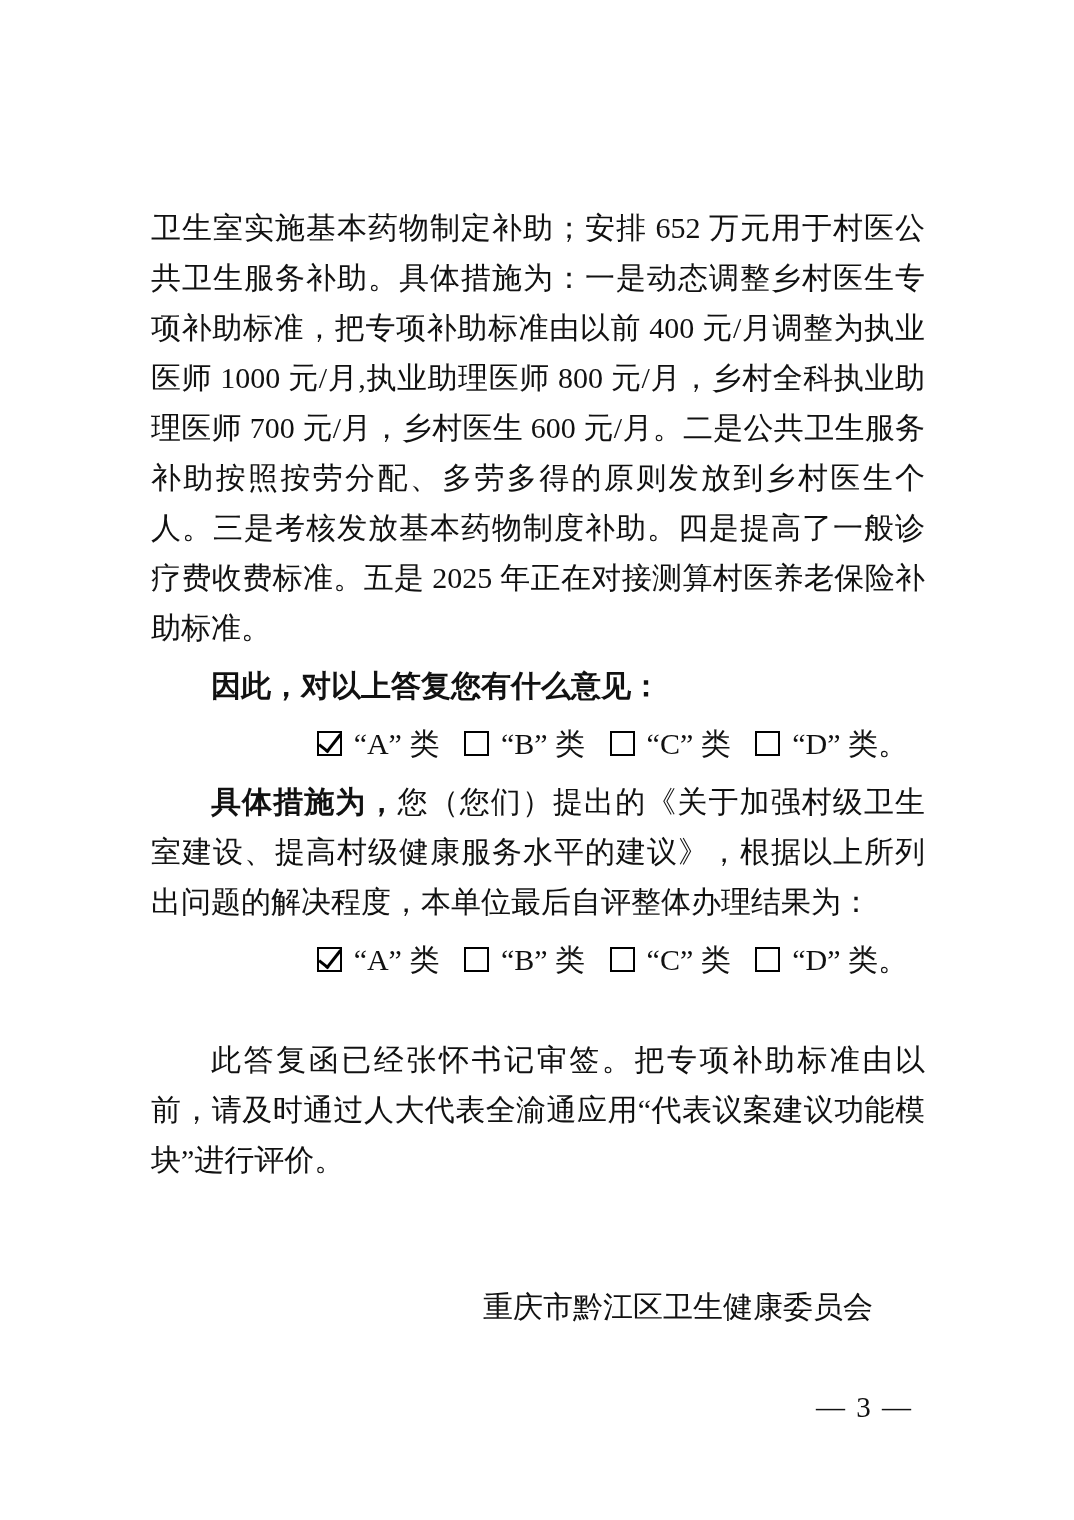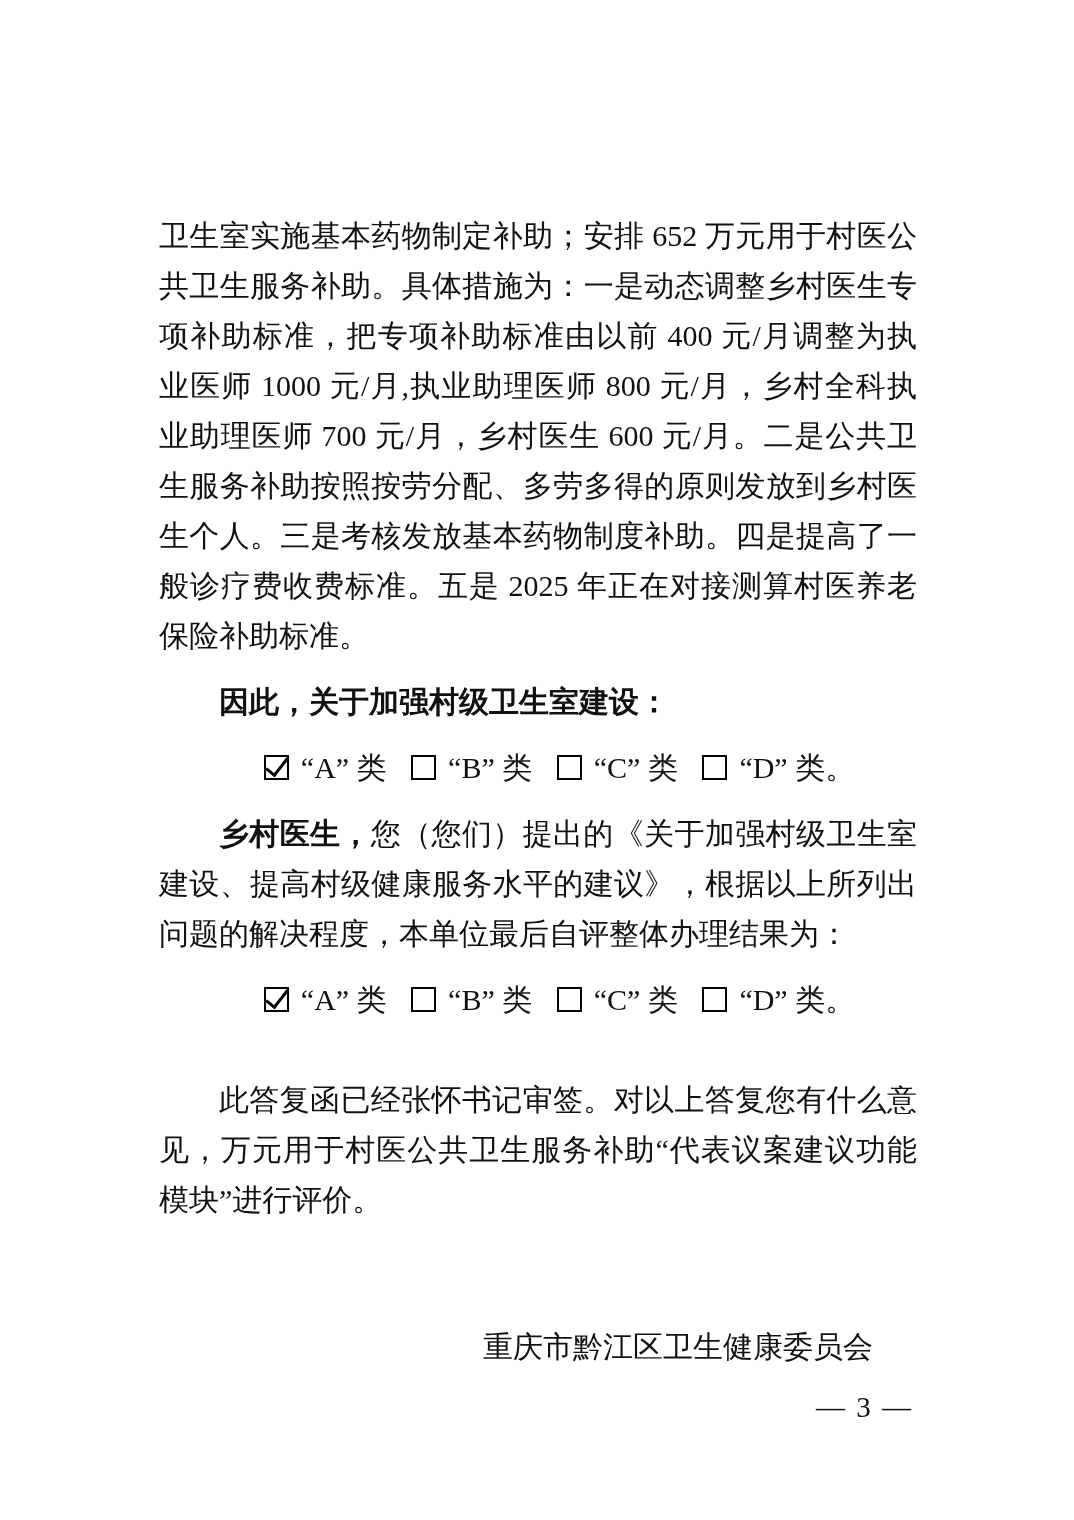--- a/index.html
+++ b/index.html
@@ -14,30 +14,30 @@
   }
   .content {
     position: absolute;
     left: 143px;
     top: 195px;
     width: 790px;
     font-size: 30px;
     line-height: 50px;
     text-align: justify;
   }
-  .para { margin: 16px; }
+  .para { margin: 8px; }
   .indent { text-indent: 2em; }
   
   .kai { font-weight: 600; }
   
   .lead-bold {
     font-family: "Liberation Sans", "DejaVu Sans", sans-serif;
     font-weight: 700;
   }
-  .rating-row { text-align: center; white-space: nowrap; font-family: Liberation Serif, serif; }
+  .rating-row { text-align: right; white-space: nowrap; font-family: Liberation Serif, serif; }
   .rating-group { margin-right: 17px; white-space: nowrap; }
   .cb {
     display: inline-block;
     width: 25px;
     height: 25px;
     border: 2.5px solid #000;
     box-sizing: border-box;
     vertical-align: -2px;
     position: relative;
     margin-right: 12px;
@@ -70,39 +70,39 @@
   }
 </style>
 </head>
 <body>
 
 <div class="page">
   <div class="content">
 
     <p class="para">卫生室实施基本药物制定补助；安排 652 万元用于村医公共卫生服务补助。具体措施为：一是动态调整乡村医生专项补助标准，把专项补助标准由以前 400 元/月调整为执业医师 1000 元/月,执业助理医师 800 元/月，乡村全科执业助理医师 700 元/月，乡村医生 600 元/月。二是公共卫生服务补助按照按劳分配、多劳多得的原则发放到乡村医生个人。三是考核发放基本药物制度补助。四是提高了一般诊疗费收费标准。五是 2025 年正在对接测算村医养老保险补助标准。</p>
 
-    <p class="para indent kai">因此，关于加强村级卫生室建设：</p>
+    <p class="para indent kai">因此，对以上答复您有什么意见：</p>
 
     <p class="para indent rating-row">
       <span class="rating-group"><span class="cb" data-state="checked"></span><span>“A” 类</span></span>
       <span class="rating-group"><span class="cb" data-state="unchecked"></span><span>“B” 类</span></span>
       <span class="rating-group"><span class="cb" data-state="unchecked"></span><span>“C” 类</span></span>
       <span class="rating-group"><span class="cb" data-state="unchecked"></span><span>“D” 类。</span></span>
     </p>
 
-    <p class="para indent"><span class="lead-bold">乡村医生，</span><span>您（您们）提出的《关于加强村级卫生室建设、提高村级健康服务水平的建议》，根据以上所列出问题的解决程度，本单位最后自评整体办理结果为：</span></p>
+    <p class="para indent"><span class="lead-bold">具体措施为，</span><span>您（您们）提出的《关于加强村级卫生室建设、提高村级健康服务水平的建议》，根据以上所列出问题的解决程度，本单位最后自评整体办理结果为：</span></p>
 
     <p class="para indent rating-row">
       <span class="rating-group"><span class="cb" data-state="checked"></span><span>“A” 类</span></span>
       <span class="rating-group"><span class="cb" data-state="unchecked"></span><span>“B” 类</span></span>
       <span class="rating-group"><span class="cb" data-state="unchecked"></span><span>“C” 类</span></span>
       <span class="rating-group"><span class="cb" data-state="unchecked"></span><span>“D” 类。</span></span>
     </p>
 
-    <p class="para indent gap-before">此答复函已经张怀书记审签。对以上答复您有什么意见，万元用于村医公共卫生服务补助“代表议案建议功能模块”进行评价。</p>
+    <p class="para indent gap-before">此答复函已经张怀书记审签。把专项补助标准由以前，请及时通过人大代表全渝通应用“代表议案建议功能模块”进行评价。</p>
 
     <div class="signature">
       <div>重庆市黔江区卫生健康委员会</div>
     </div>
 
   </div>
 
   <div class="footer">— 3 —</div>
 </div>
 

